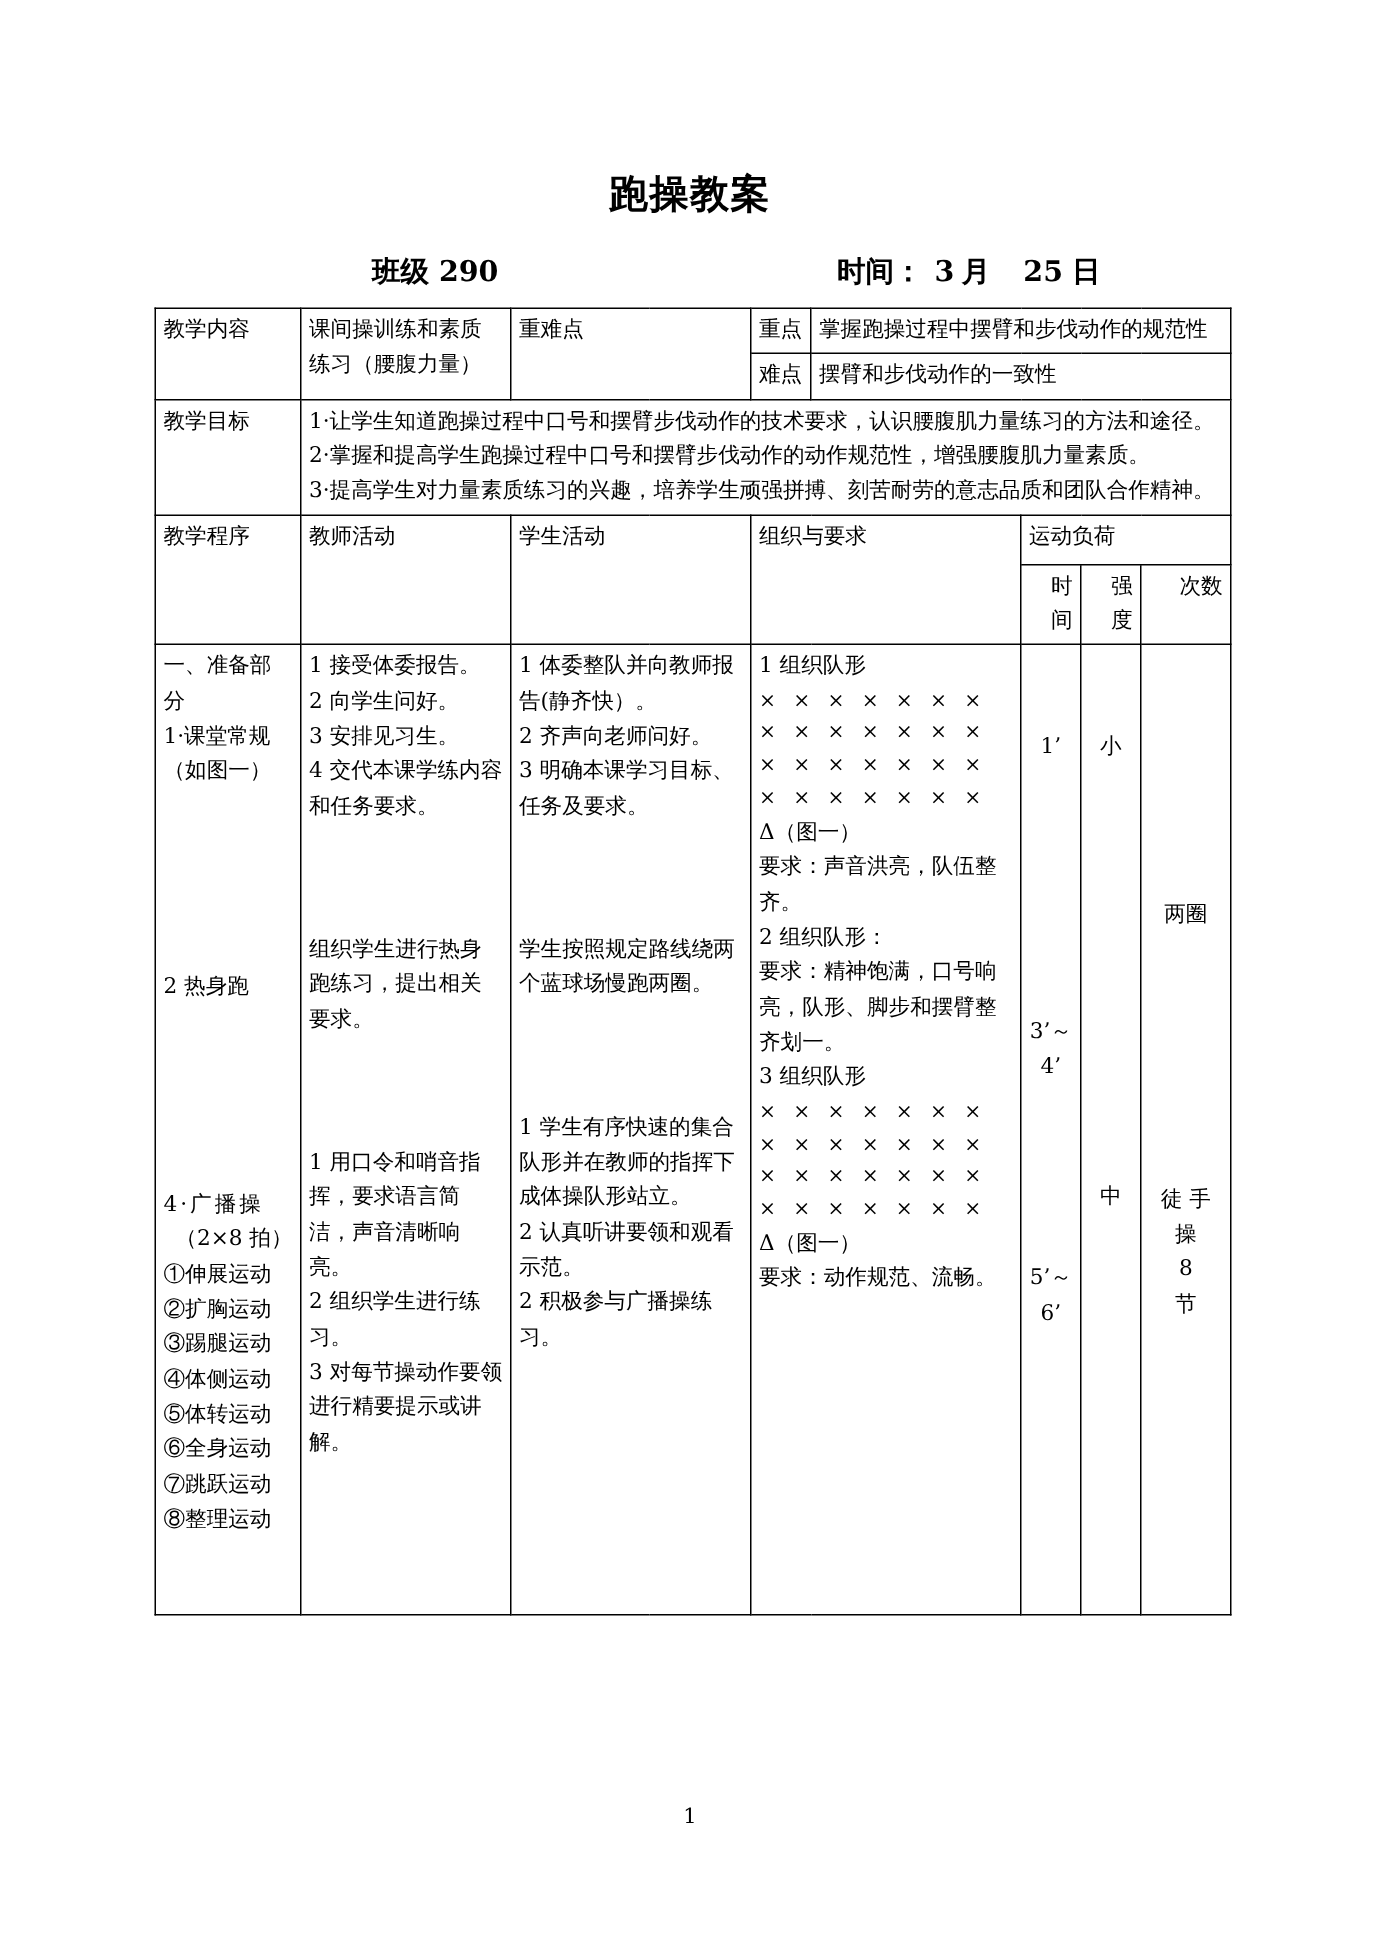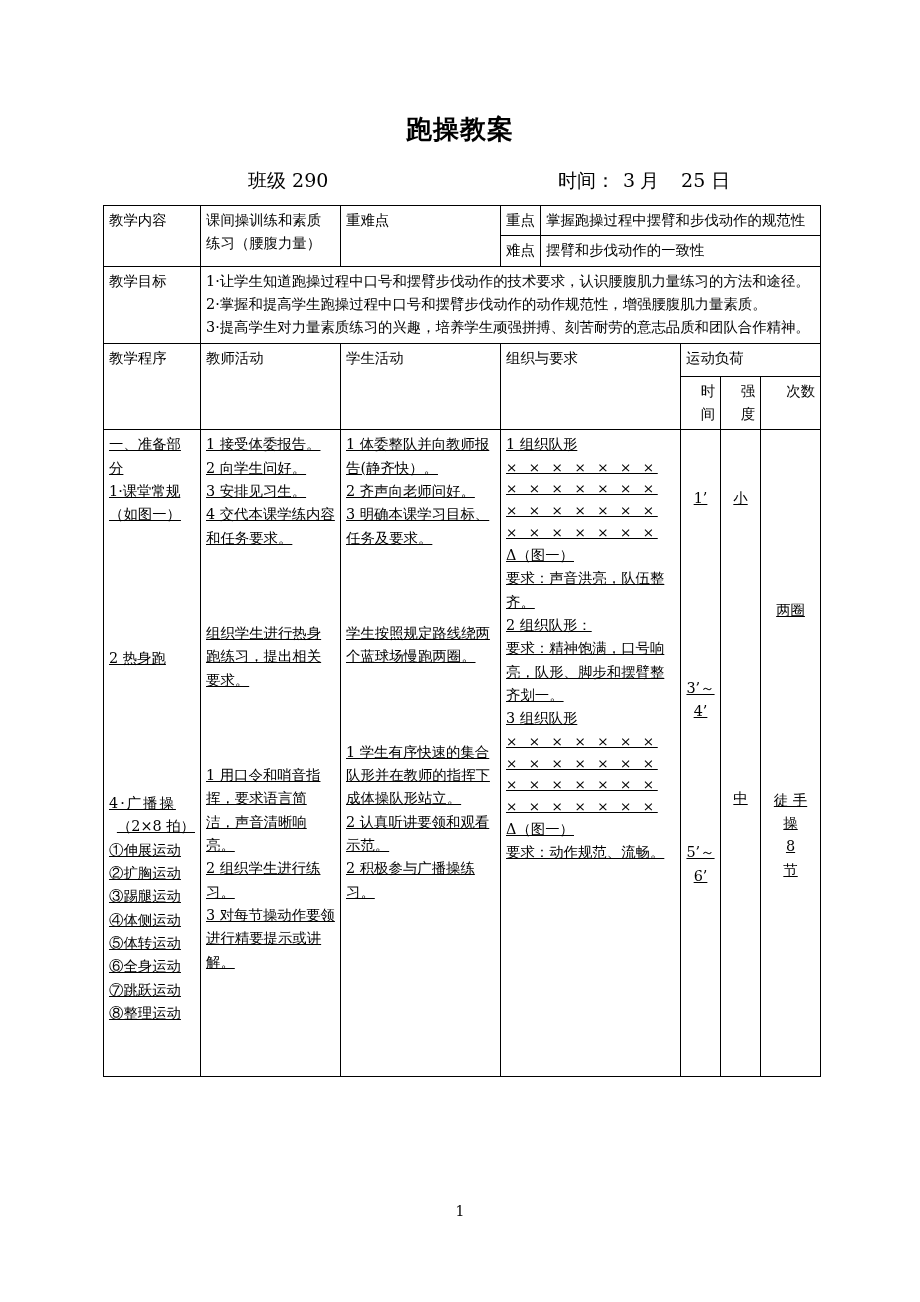--- a/index.html
+++ b/index.html
@@ -29,21 +29,21 @@
     font-size: 26px;
     font-weight: bold;
     letter-spacing: 1px;
   }
   .meta-row {
     position: absolute;
     left: 103px; top: 168px;
     width: 717px;
     height: 30px;
     font-size: 19px;
-    font-weight: normal;
+    font-weight: bold;
   }
   .meta-class {
     position: absolute;
     left: 145px; top: 0;
     white-space: nowrap;
   }
   .meta-time {
     position: absolute;
     left: 455px; top: 0;
     white-space: nowrap;
@@ -72,21 +72,21 @@
   td.mid { vertical-align: middle; }
   td.ctr { text-align: center; }
   .lbl-cell {
     text-align: left;
     font-size: 14.4px;
   }
   .objectives p {
     margin: 0;
     text-indent: 0;
   }
-  .cellflow p { margin: 0; text-decoration: underline; }
+  .cellflow p { margin: 0; }
   .hdr td { vertical-align: middle; margin-top: 27px; }
   .vert-lbl {
     text-align: right;
     line-height: 1.3;
     font-size: 14.4px;
   }
   .formation {
     letter-spacing: 3.6px;
     font-size: 13.5px;
   }

